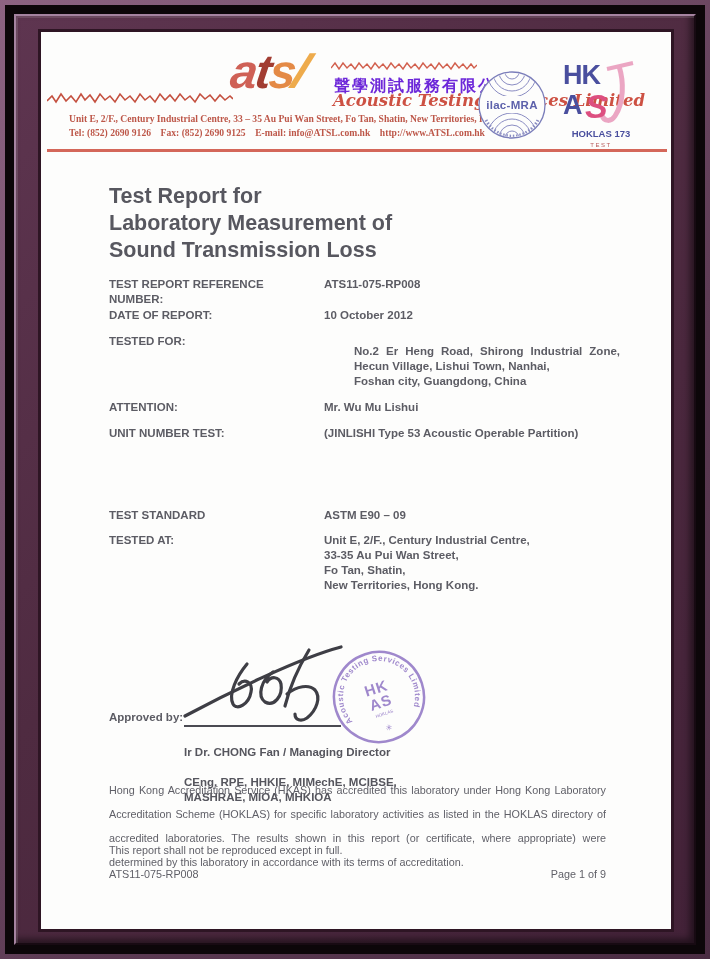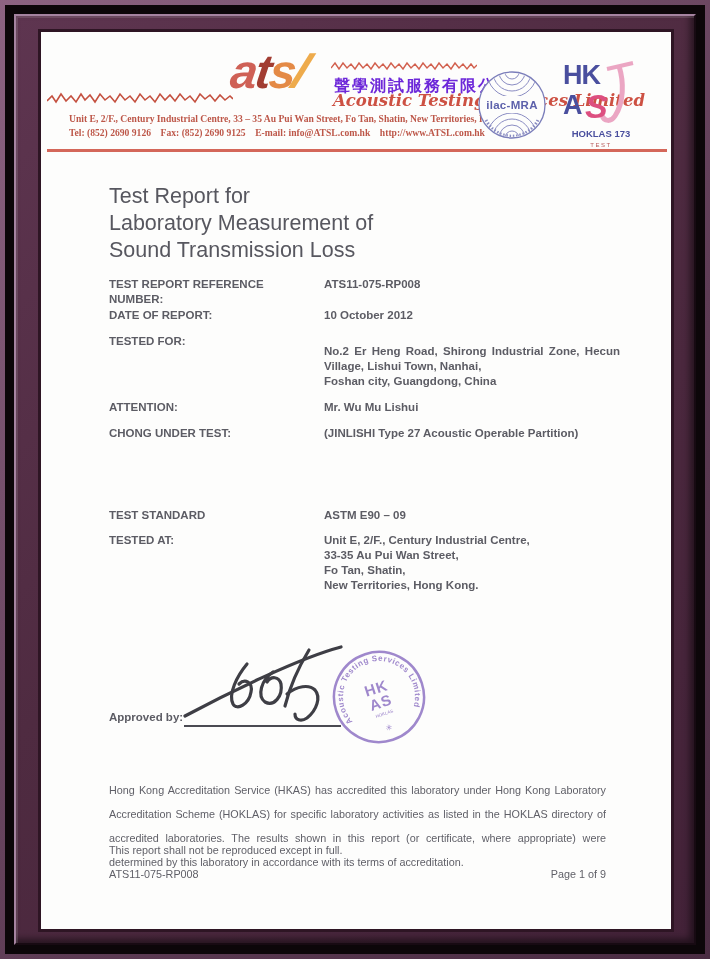--- a/index.html
+++ b/index.html
@@ -23,29 +23,29 @@
   .cn{position:absolute;left:293px;top:44px;font-size:16px;font-weight:bold;letter-spacing:2px;
       color:#6d28d9;white-space:nowrap;}
   .script{position:absolute;left:292px;top:59px;font-family:"DejaVu Serif","Liberation Serif",serif;
       font-style:italic;font-weight:bold;font-size:16.5px;color:#cd5143;white-space:nowrap;}
   .addr,.contact{position:absolute;left:28px;font-family:"Liberation Serif",serif;font-weight:600;
       font-size:9.6px;color:#bd5749;white-space:nowrap;}
   .addr{top:81px}.contact{top:95px}
   .rule{position:absolute;left:6px;right:4px;top:117px;height:2.5px;background:#d4675a;}
   .hkas-box{position:absolute;left:520px;top:26px;}
   
-  .title{position:absolute;left:68px;top:151px;font-size:21.5px;font-weight:normal;color:#57575f;
+  .title{position:absolute;left:68px;top:151px;font-size:21.5px;font-weight:bold;color:#57575f;
          line-height:27px;white-space:pre-line;}
   .row{position:absolute;left:68px;width:512px;font-size:11.5px;font-weight:bold;color:#5c5c64;}
   .flabel{position:absolute;left:0;top:0;width:212px;line-height:15px;}
   .fvals{position:absolute;left:215px;top:0;width:296px;line-height:15px;}
   .fvalue{white-space:pre-line;text-align:justify;}
   .fvalue.nojust{text-align:left;}
   .fvalue2{white-space:pre-line;text-align:justify;}
-  .fvalue2.gap{margin-top:10px;}
+  .fvalue2.gap{margin-top:10px;margin-left:30px;}
   
   .approved-label{position:absolute;left:68px;top:679px;font-size:11.5px;font-weight:bold;color:#5c5c64;}
   .sig-svg{position:absolute;left:140px;top:610px;}
   .sig-line{position:absolute;left:143px;top:693px;width:157px;border-top:2px solid #4a4a52;}
   .sig-name{position:absolute;left:143px;top:698px;font-size:11.5px;font-weight:bold;color:#55555d;
             line-height:15px;white-space:pre-line;}
   .stamp{position:absolute;left:289px;top:616px;opacity:.85;}
   
   .accred{position:absolute;left:68px;top:746px;width:497px;font-size:10.8px;color:#5f5f67;
           line-height:24px;text-align:justify;}
@@ -141,23 +141,23 @@
     </div>
 
     <div class="row" style="top:368px">
       <div class="flabel">ATTENTION:</div>
       <div class="fvals">
           <div class="fvalue nojust">Mr. Wu Mu Lishui</div>
         </div>
     </div>
 
     <div class="row" style="top:394px">
-      <div class="flabel">CHONG UNDER TEST:</div>
-      <div class="fvals">
-        <div class="fvalue2">(JINLISHI Type 27 Acoustic Operable Partition)</div>
+      <div class="flabel">UNIT NUMBER TEST:</div>
+      <div class="fvals">
+        <div class="fvalue2">(JINLISHI Type 53 Acoustic Operable Partition)</div>
       </div>
     </div>
 
     <div class="row" style="top:476px">
       <div class="flabel">TEST STANDARD</div>
       <div class="fvals">
           <div class="fvalue nojust">ASTM E90 – 09</div>
         </div>
     </div>
 
@@ -176,20 +176,25 @@
     <svg class="sig-svg" width="165" height="84" viewBox="0 0 165 84">
       <g fill="none" stroke="#3e3e45" stroke-width="3.2" stroke-linecap="round">
         <path d="M4,74 C45,52 118,16 160,5"></path>
         <path d="M66,22 C56,34 47,52 52,62 C56,69 68,62 70,50 C72,40 64,36 58,42"></path>
         <path d="M92,30 C80,38 76,54 84,60 C93,65 102,54 100,42 C98,34 90,34 86,40"></path>
         <path d="M128,8 C117,26 108,48 104,64"></path>
         <path d="M106,52 C116,44 128,42 134,48 C140,55 136,68 126,76 C120,80 114,78 114,72"></path>
       </g>
     </svg>
     <div class="sig-line"></div>
+    <div class="sig-name">
+      <span>Ir Dr. CHONG Fan / Managing Director</span><br>
+      <span>CEng, RPE, HHKIE, MIMechE, MCIBSE,
+MASHRAE, MIOA, MHKIOA</span>
+    </div>
 
     <svg class="stamp" width="98" height="98" viewBox="0 0 98 98">
       <g transform="rotate(-18 49 49)" fill="#8f74c4">
         <circle cx="49" cy="49" r="45" fill="none" stroke="#8f74c4" stroke-width="2.5"></circle>
         <defs>
             <path id="sc" d="M16.4,64.2 A36,36 0 1 1 78.5,69.6" fill="none"></path>
           </defs>
         <text font-size="8" letter-spacing="0.6" font-weight="bold">
           <textPath href="#sc">Acoustic  Testing  Services  Limited</textPath>
         </text>

